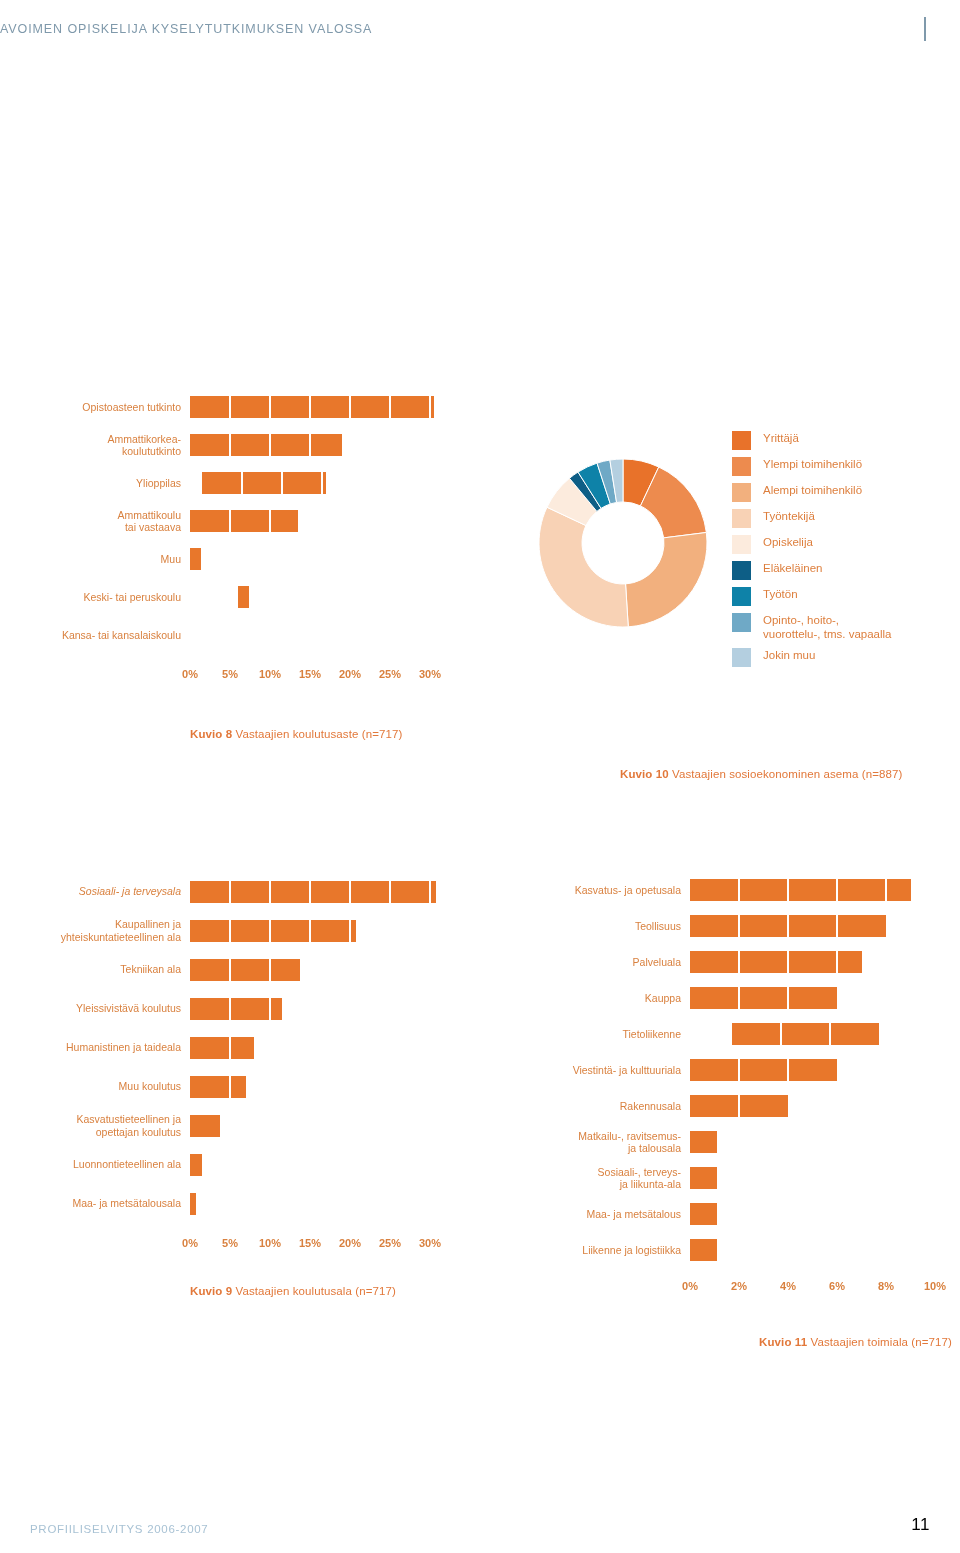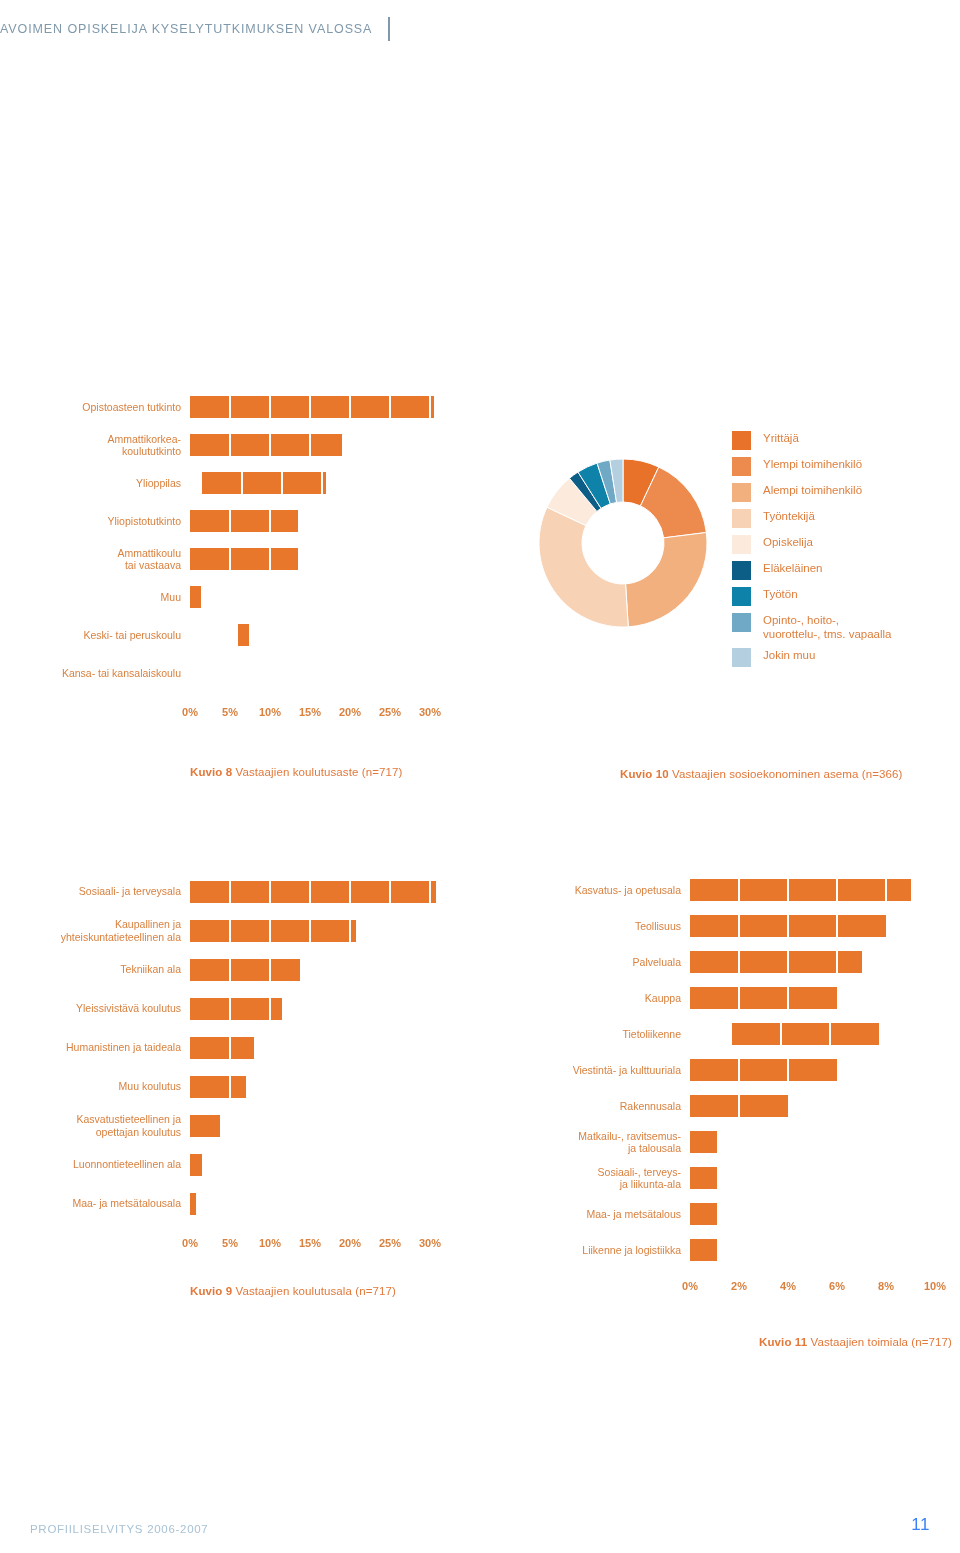--- a/index.html
+++ b/index.html
@@ -6,21 +6,21 @@
   html,body { background:#ffffff; }
   body {
     width:960px; height:1553px; position:relative;
     font-family:"Liberation Sans", sans-serif;
     -webkit-font-smoothing:antialiased;
   }
 
   
   #page-header{
     position:absolute; top:14px; left:0; width:960px; height:30px;
-    display:flex; justify-content:flex-start; align-items:center;
+    display:flex; justify-content:space-between; align-items:center;
   }
   #page-header .title{
     font-size:12.5px; letter-spacing:0.9px; color:#7f99ab;
     font-family:"Liberation Sans", sans-serif; white-space:nowrap;
   }
   #page-header .rule{
     display:inline-block; width:2px; height:24px; background:#7f99ab;
     margin-left:16px; margin-right:34px;
   }
 
@@ -72,21 +72,21 @@
 
   
   #page-footer{
     position:absolute; left:30px; right:30px; bottom:18px;
     display:flex; justify-content:space-between; align-items:flex-end;
   }
   #page-footer .foot-left{
     color:#a8c2d4; font-size:11.5px; letter-spacing:0.7px;
   }
   #page-footer .foot-page{
-    color:#3b82f6; font-size:17px; font-weight:400; letter-spacing:0.5px;
+    color:#000000; font-size:17px; font-weight:400; letter-spacing:0.5px;
   }
 </style>
 </head>
 <body>
 
 <div id="page-header">
   <span class="title">AVOIMEN OPISKELIJA KYSELYTUTKIMUKSEN VALOSSA</span>
   <span class="rule"></span>
 </div>
 
@@ -116,29 +116,20 @@
           </div>
         </div>
       </div>
       <div class="hbar-row" style="height: 38px; gap: 12px;">
         <div class="hbar-label" style="flex-basis: 190px; width: 190px;">Ylioppilas</div>
         <div class="hbar-track" style="height: 38px; flex: 0 0 240px;">
           <div class="hbar-bar" style="width: 124px; height: 22px; background: rgb(232, 119, 43);">
             <div class="seg-line" style="left: 38.75px;"></div>
             <div class="seg-line" style="left: 78.75px;"></div>
             <div class="seg-line" style="left: 118.75px;"></div>
-          </div>
-        </div>
-      </div>
-      <div class="hbar-row" style="height: 38px;">
-        <div class="hbar-label" style="flex-basis: 190px; width: 190px;">Yliopistotutkinto</div>
-        <div class="hbar-track" style="height: 38px; flex: 0 0 240px;">
-          <div class="hbar-bar" style="width: 108px; height: 22px; background: rgb(232, 119, 43);">
-            <div class="seg-line" style="left: 38.75px;"></div>
-            <div class="seg-line" style="left: 78.75px;"></div>
           </div>
         </div>
       </div>
       <div class="hbar-row" style="height: 38px;">
         <div class="hbar-label" style="flex-basis: 190px; width: 190px;">Ammattikoulu
 tai vastaava</div>
         <div class="hbar-track" style="height: 38px; flex: 0 0 240px;">
           <div class="hbar-bar" style="width: 108px; height: 22px; background: rgb(232, 119, 43);">
             <div class="seg-line" style="left: 38.75px;"></div>
             <div class="seg-line" style="left: 78.75px;"></div>
@@ -223,28 +214,28 @@
         <span class="legend-swatch" style="background: rgb(111, 169, 198);"></span>
         <span class="legend-text">Opinto-, hoito-,
 vuorottelu-, tms. vapaalla</span>
       </div>
       <div class="legend-item">
         <span class="legend-swatch" style="background: rgb(180, 207, 224);"></span>
         <span class="legend-text">Jokin muu</span>
       </div>
     </div>
   <div class="caption" style="position:absolute; left:100px; top:348px; white-space:nowrap;">
-    <b>Kuvio 10</b><span> Vastaajien sosioekonominen asema (n=366)</span>
+    <b>Kuvio 10</b><span> Vastaajien sosioekonominen asema (n=887)</span>
   </div>
 </div>
 
 <div class="chart-block" id="kuvio9-block" style="left:0px; top:872px; width:450px;">
   <div class="hbar-chart" id="kuvio9-bars">
       <div class="hbar-row" style="height: 39px;">
-        <div class="hbar-label" style="flex-basis: 190px; width: 190px;">Sosiaali- ja terveysala</div>
+        <div class="hbar-label" style="flex-basis: 190px; width: 190px; font-style: italic;">Sosiaali- ja terveysala</div>
         <div class="hbar-track" style="height: 39px; flex: 0 0 240px;">
           <div class="hbar-bar" style="width: 246.4px; height: 22px; background: rgb(232, 119, 43);">
             <div class="seg-line" style="left: 38.75px;"></div>
             <div class="seg-line" style="left: 78.75px;"></div>
             <div class="seg-line" style="left: 118.75px;"></div>
             <div class="seg-line" style="left: 158.75px;"></div>
             <div class="seg-line" style="left: 198.75px;"></div>
             <div class="seg-line" style="left: 238.75px;"></div>
           </div>
         </div>

